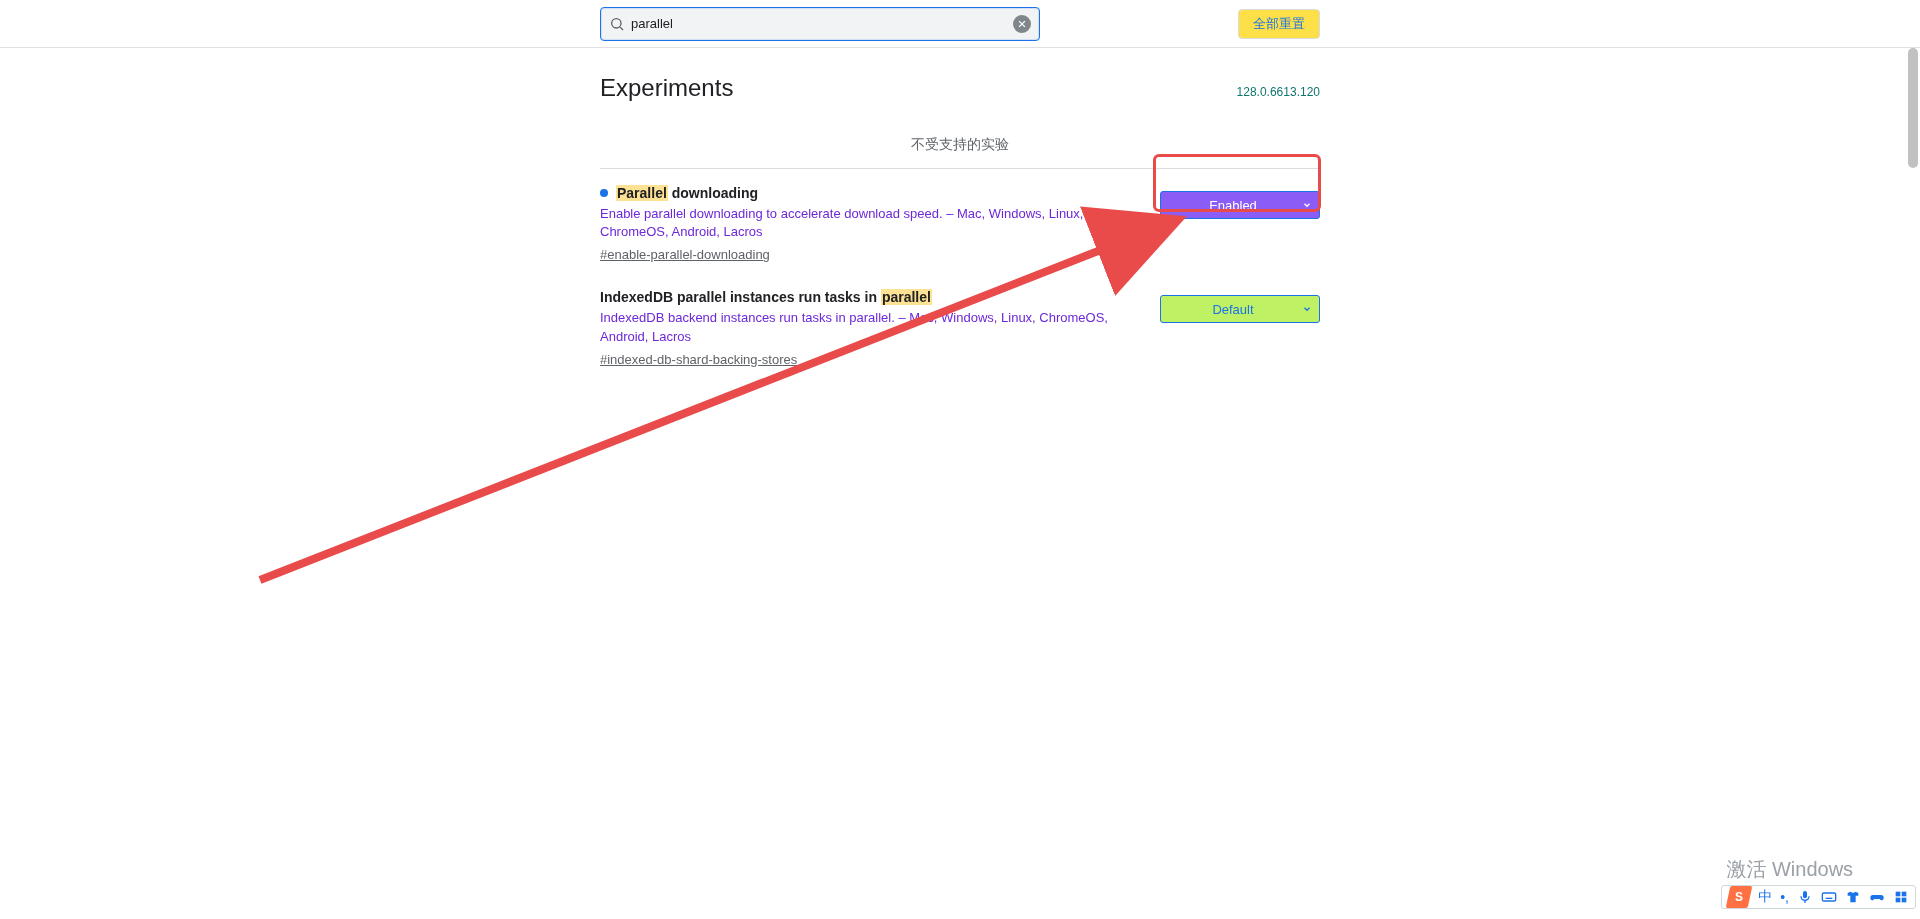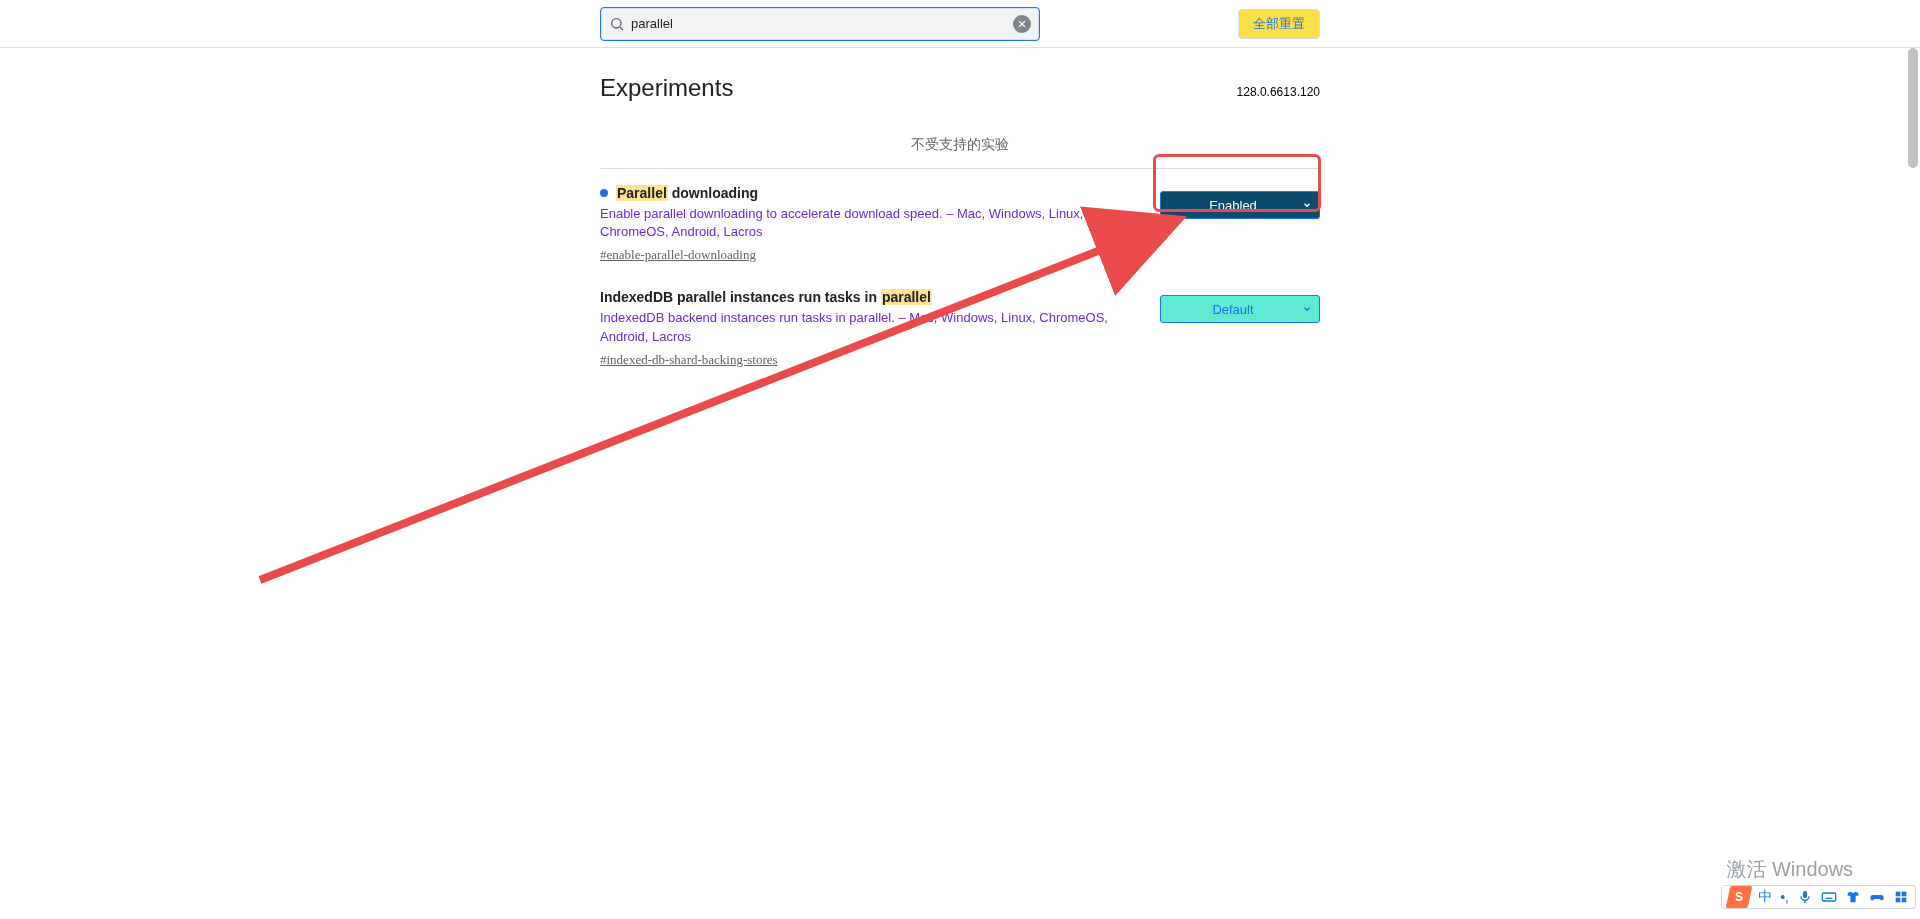--- a/index.html
+++ b/index.html
@@ -13,39 +13,39 @@
   .search-wrap .icon { width:16px; height:16px; color:#5f6368; flex-shrink:0; }
   .search-wrap input { flex:1; border:none; background:transparent; outline:none; font-size:13px; padding:4px 6px; color:#202124; }
   .search-wrap .clear { width:18px; height:18px; border-radius:50%; background:#80868b; display:flex; align-items:center; justify-content:center; color:#fff; cursor:pointer; }
   .search-wrap .clear svg { width:10px; height:10px; }
   .reset-btn { height:30px; padding:0 14px; border:1px solid #dadce0; border-radius:4px; background:#fde047; color:#1a73e8; font-size:13px; cursor:pointer; }
 
   
   .content { width:720px; margin:0 auto; padding-top:26px; position:relative; }
   .header-row { display:flex; align-items:baseline; justify-content:space-between; }
   .page-title { font-size:24px; font-weight:400; margin:0; }
-  .version { font-size:12px; color:#000000; }
+  .version { font-size:12px; color:#0f766e; }
 
   
   .tabs { display:flex; margin-top:22px; border-bottom:1px solid #dadce0; }
   .tab { flex:1 1 50%; text-align:center; font-size:14px; padding:12px 0; color:#5f6368; cursor:pointer; border-bottom:2px solid transparent; }
   .tab.active { color:#1a73e8; border-bottom-color:#1a73e8; }
 
   
   .flag { display:flex; padding:16px 0 10px 0; align-items:flex-start; }
   .flag-left { flex:1; padding-right:20px; }
   .flag-title { font-size:14px; font-weight:600; display:flex; align-items:center; }
   .flag-title .dot { width:8px; height:8px; border-radius:50%; background:#1a73e8; margin-right:8px; flex-shrink:0; }
   .flag-desc { font-size:13px; color:#6d28d9; margin-top:4px; line-height:1.4; }
-  .flag-hash { font-size:13px; color:#5f6368; text-decoration:underline; margin-top:6px; display:inline-block;font-family:Liberation Serif, serif; }
+  .flag-hash { font-size:13px; color:#5f6368; text-decoration:underline; margin-top:6px; display:inline-block; }
   mark { background:#fde293; color:inherit; padding:0 1px; }
 
   .flag-select-wrap { width:160px; margin-top:6px; }
-  .flag-select { width:100%; height:28px; border:1px solid #1a73e8; border-radius:3px; font-size:13px; padding:0 24px 0 10px; appearance:none; cursor:pointer; background:#5eead4; color:#1a73e8; text-align:center; text-align-last:center; }
-  .flag-select.enabled { background:#0c4a6e; color:#fff; border-color:#1a73e8; }
+  .flag-select { width:100%; height:28px; border:1px solid #1a73e8; border-radius:3px; font-size:13px; padding:0 24px 0 10px; appearance:none; cursor:pointer; background:#bef264; color:#1a73e8; text-align:center; text-align-last:center; }
+  .flag-select.enabled { background:#8b5cf6; color:#fff; border-color:#1a73e8; }
   .select-outer { position:relative; }
   .select-outer .chev { position:absolute; right:8px; top:50%; transform:translateY(-50%); pointer-events:none; width:10px; height:10px; }
   .select-outer .chev.white { color:#fff; }
   .select-outer .chev.blue  { color:#1a73e8; }
 
   
   .annot-box { position:absolute; border:3px solid #e94b4b; border-radius:6px; pointer-events:none; }
   svg.arrow-svg { position:absolute; left:0; top:0; pointer-events:none; }
 
   

